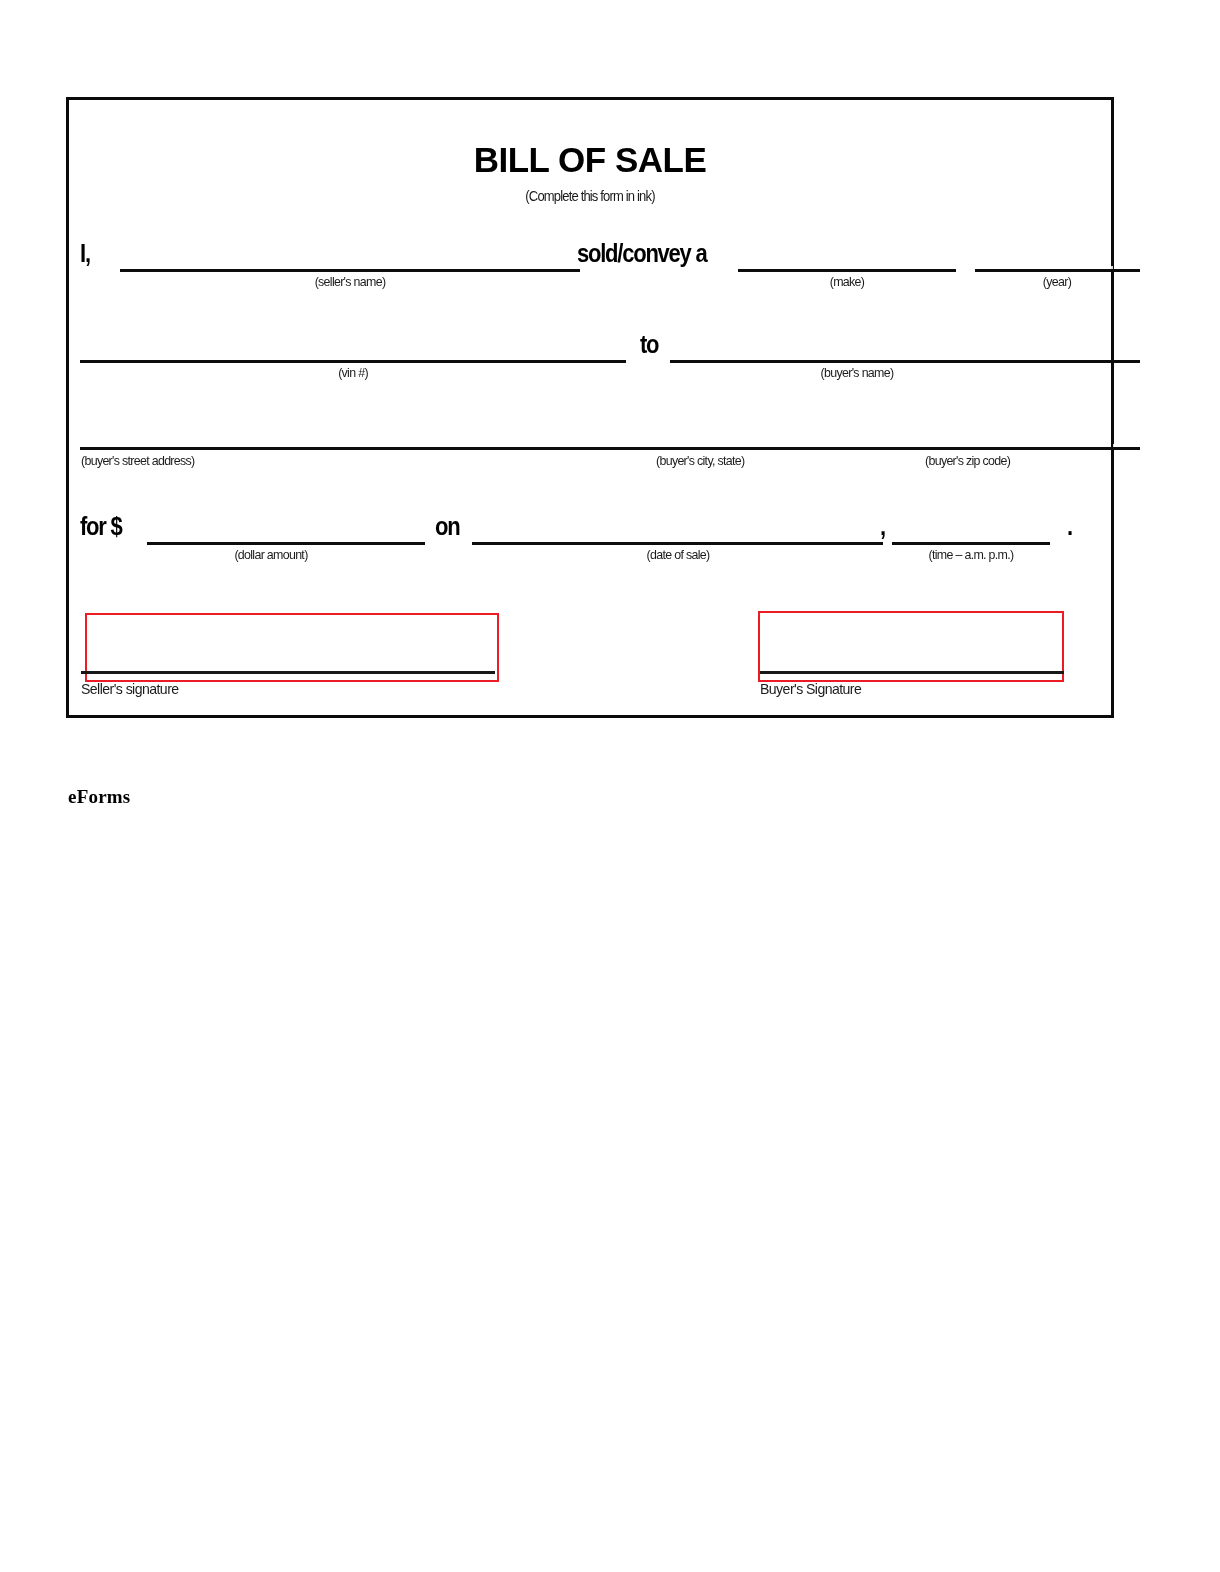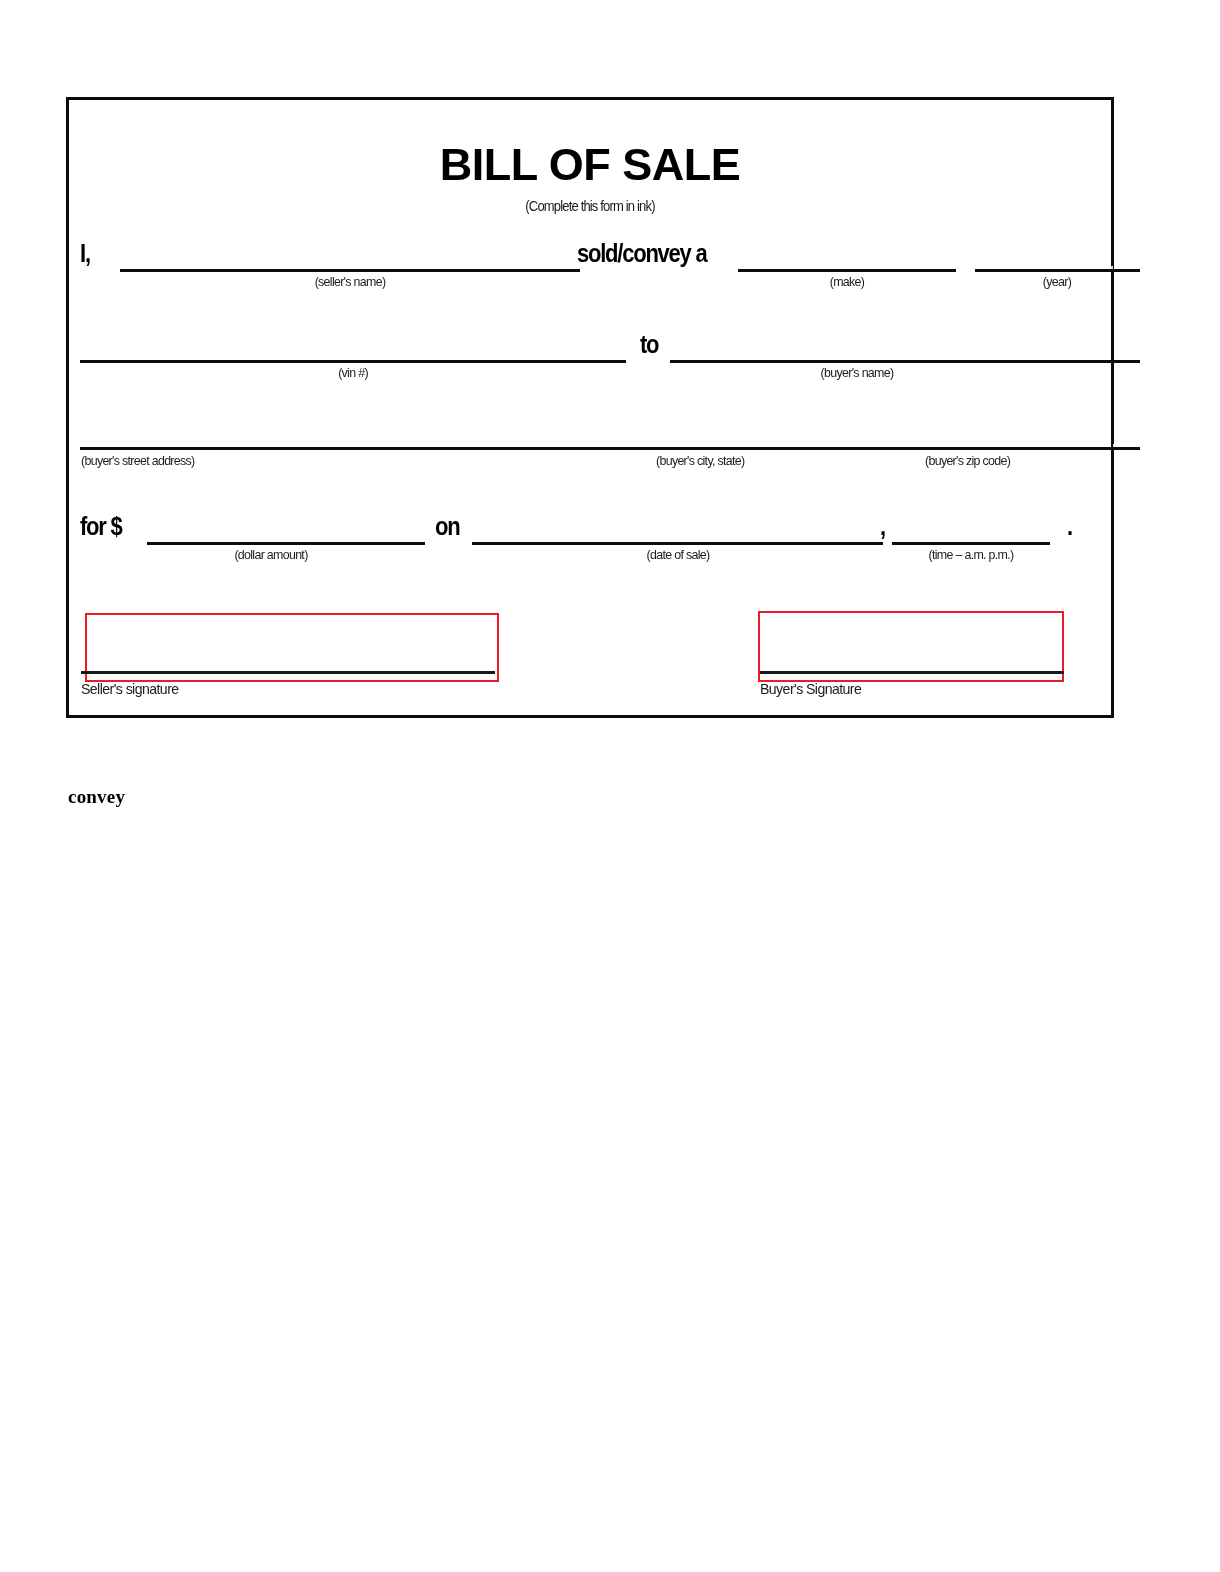--- a/index.html
+++ b/index.html
@@ -41,21 +41,21 @@
   #title-block {
     position: absolute;
     left: 0;
     top: 42px;
     width: 100%;
     text-align: center;
   }
   #form-title {
     font-family: "Liberation Sans", sans-serif;
     font-weight: bold;
-    font-size: 45px;
+    font-size: 35px;
     letter-spacing: -0.5px;
     color: #000000;
     line-height: 1;
     margin: 0;
   }
   #form-subtitle {
     font-family: "Liberation Sans", sans-serif;
     font-size: 14px;
     color: #1a1a1a;
     margin-top: 11px;
@@ -234,15 +234,15 @@
     <div class="sig-box" style="left:16px; top:513px; width:414px; height:69px;"></div>
     <div class="sig-line" style="left:12px; top:571px; width:414px;"></div>
     <div class="sig-label" style="left:12px; top:580px;">Seller's signature</div>
 
     <div class="sig-box" style="left:689px; top:511px; width:306px; height:71px;"></div>
     <div class="sig-line" style="left:691px; top:571px; width:304px;"></div>
     <div class="sig-label" style="left:691px; top:580px;">Buyer's Signature</div>
 
   </div>
 
-  <div id="brand">convey</div>
+  <div id="brand">eForms</div>
 
 </div>
 
 </body></html>

